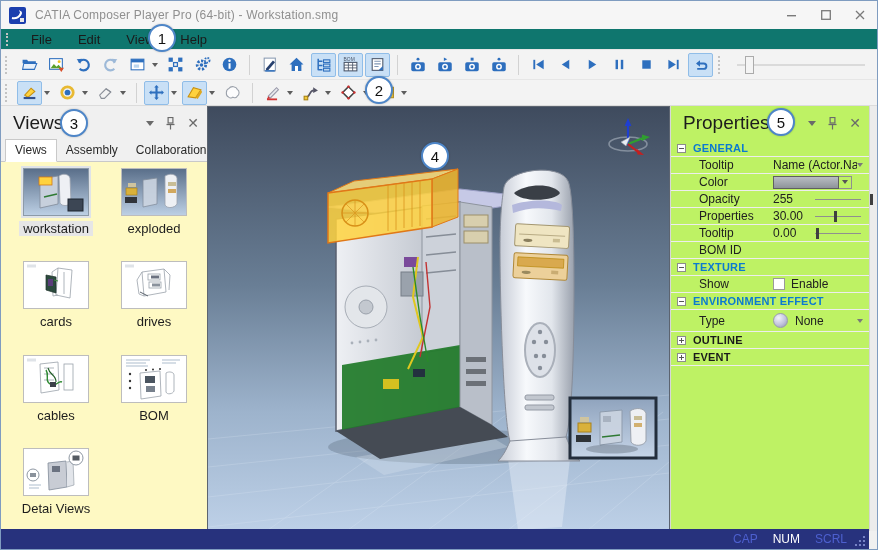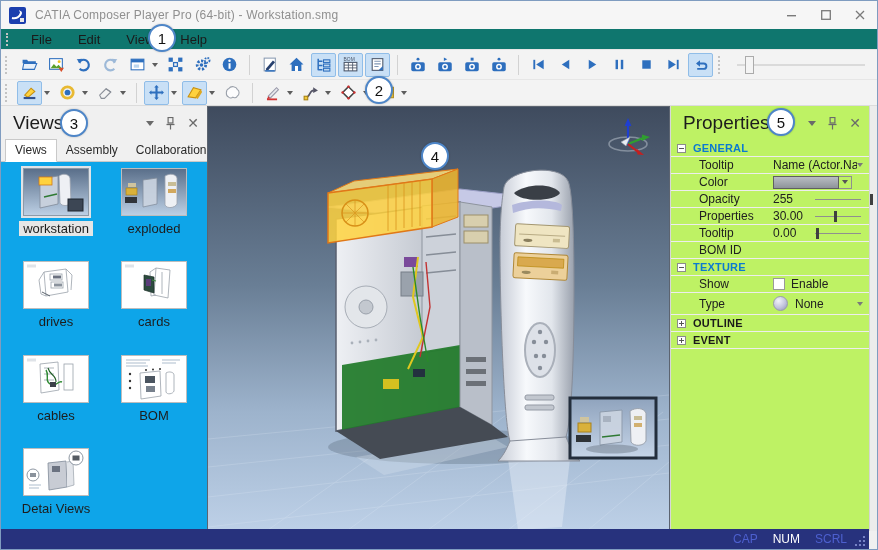--- a/index.html
+++ b/index.html
@@ -45,21 +45,21 @@
   .panel-head { height:34px; display:flex; align-items:center; padding:0 8px 0 12px; }
   .panel-title { font-size:19px; color:#1c1c1c; font-weight:400; }
   .panel-icons { margin-left:auto; display:flex; align-items:center; gap:11px; }
   .ph-caret { width:0; height:0; border-left:4px solid transparent; border-right:4px solid transparent; border-top:5px solid #6a6a6a; }
   .ph-x { font-size:14px; color:#6a6a6a; line-height:1; }
 
   
   .tabs { display:flex; align-items:flex-end; height:22px; padding-left:4px; border-bottom:1px solid #c9c9c9; background:#f0f0f0; }
   .tab { font-size:12px; color:#2a2a2a; padding:3px 9px 4px; }
   .tab.active { background:#fff; border:1px solid #c9c9c9; border-bottom:1px solid #fff; margin-bottom:-1px; }
-  .thumb-area { flex:1; background:#0ea5e9; padding:6px 4px 0 6px; display:grid; grid-template-columns:1fr 1fr; row-gap:10px; overflow:hidden; }
+  .thumb-area { flex:1; background:#fef9c3; padding:6px 4px 0 6px; display:grid; grid-template-columns:1fr 1fr; row-gap:10px; overflow:hidden; }
   .cell { display:flex; flex-direction:column; align-items:center; }
   .thumb { width:66px; height:48px; border:1px solid #bdbdbd; background:#fff; }
   .cell.selected .thumb { border:1px solid #8c9aa8; box-shadow:0 0 0 2px #dfe3e8; }
   .cell.selected .tlabel { background:#e6e6e6; }
   .tlabel { font-size:13px; color:#1d1d1d; margin:5px 0 7px; padding:0 4px; }
   .thumb svg { display:block; }
 
   
   .viewport svg.scene { display:block; }
 
@@ -445,49 +445,49 @@
               </svg>
             </div>
           <div class="tlabel">exploded</div>
         </div>
 
         <div class="cell">
           <div class="thumb">
               <svg width="64" height="46" viewBox="0 0 64 46">
                 <rect width="64" height="46" fill="#fff"></rect>
                 <g stroke="#9aa2ab" fill="none" stroke-width=".8">
+                  <polygon points="34,6 48,8 46,36 32,33"></polygon>
+                  <path d="M34 6l-6 4 1 24 5-1M40 10v22"></path>
+                </g>
+                <polygon points="22,13 32,15 32,31 22,28" fill="#2c4a3e" stroke="#1c3028" stroke-width=".7"></polygon>
+                <rect x="24" y="17" width="5" height="7" fill="#5a3d7a"></rect>
+                <path d="M30 18l4 1" stroke="#3f8a3f" stroke-width="1.2"></path>
+                <rect x="3" y="2.5" width="9" height="3" fill="#dfe3e8"></rect>
+              </svg>
+            </div>
+          <div class="tlabel">cards</div>
+        </div>
+
+        <div class="cell">
+          <div class="thumb">
+              <svg width="64" height="46" viewBox="0 0 64 46">
+                <rect width="64" height="46" fill="#fff"></rect>
+                <g stroke="#9aa2ab" fill="none" stroke-width=".8">
                   <polygon points="20,10 42,7 44,30 22,34"></polygon>
                   <rect x="26" y="12" width="12" height="6"></rect>
                   <rect x="27" y="20" width="12" height="6"></rect>
                   <path d="M20 10l-5 8 2 14 5 2M42 7l6 6-1 15"></path>
                 </g>
                 <rect x="29" y="13.5" width="8" height="3" fill="#6b7280"></rect>
                 <rect x="30" y="21.5" width="8" height="3" fill="#8a929c"></rect>
                 <path d="M18 30l8 4" stroke="#5b636d" stroke-width="1"></path>
                 <rect x="3" y="2.5" width="9" height="3" fill="#dfe3e8"></rect>
               </svg>
             </div>
           <div class="tlabel">drives</div>
-        </div>
-
-        <div class="cell">
-          <div class="thumb">
-              <svg width="64" height="46" viewBox="0 0 64 46">
-                <rect width="64" height="46" fill="#fff"></rect>
-                <g stroke="#9aa2ab" fill="none" stroke-width=".8">
-                  <polygon points="34,6 48,8 46,36 32,33"></polygon>
-                  <path d="M34 6l-6 4 1 24 5-1M40 10v22"></path>
-                </g>
-                <polygon points="22,13 32,15 32,31 22,28" fill="#2c4a3e" stroke="#1c3028" stroke-width=".7"></polygon>
-                <rect x="24" y="17" width="5" height="7" fill="#5a3d7a"></rect>
-                <path d="M30 18l4 1" stroke="#3f8a3f" stroke-width="1.2"></path>
-                <rect x="3" y="2.5" width="9" height="3" fill="#dfe3e8"></rect>
-              </svg>
-            </div>
-          <div class="tlabel">cards</div>
         </div>
 
         <div class="cell">
           <div class="thumb">
               <svg width="64" height="46" viewBox="0 0 64 46">
                 <rect width="64" height="46" fill="#fff"></rect>
                 <g stroke="#9aa2ab" fill="none" stroke-width=".8">
                   <polygon points="16,8 34,6 35,34 17,37"></polygon>
                   <rect x="40" y="8" width="9" height="26"></rect>
                   <path d="M20 12h10M20 18h10M20 24h10"></path>
@@ -734,20 +734,24 @@
       <div class="psec">
         <span class="box"></span>
         <span class="sname">TEXTURE</span>
       </div>
       <div class="prow">
         <span class="plabel">Show</span>
         <span class="chk"></span>
         <span>Enable</span>
       </div>
 
+      <div class="psec">
+        <span class="box"></span>
+        <span class="sname">ENVIRONMENT EFFECT</span>
+      </div>
       <div class="prow tall">
         <span class="plabel">Type</span>
         <span class="sphere"></span>
         <span>None</span>
         <span class="pcaret"></span>
       </div>
 
       <div class="psec">
         <span class="box plus"></span>
         <span class="sname" style="color:#1a1a1a">OUTLINE</span>

